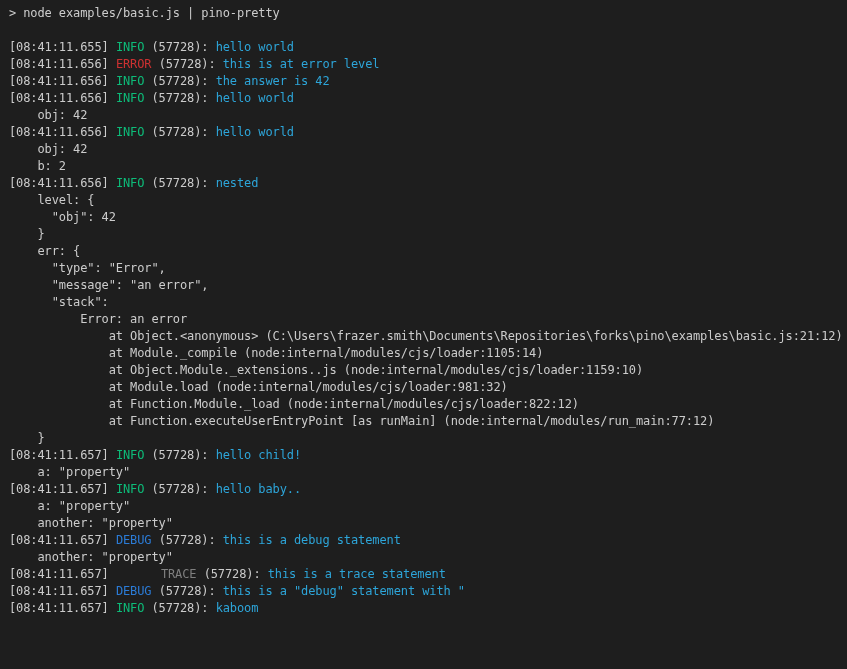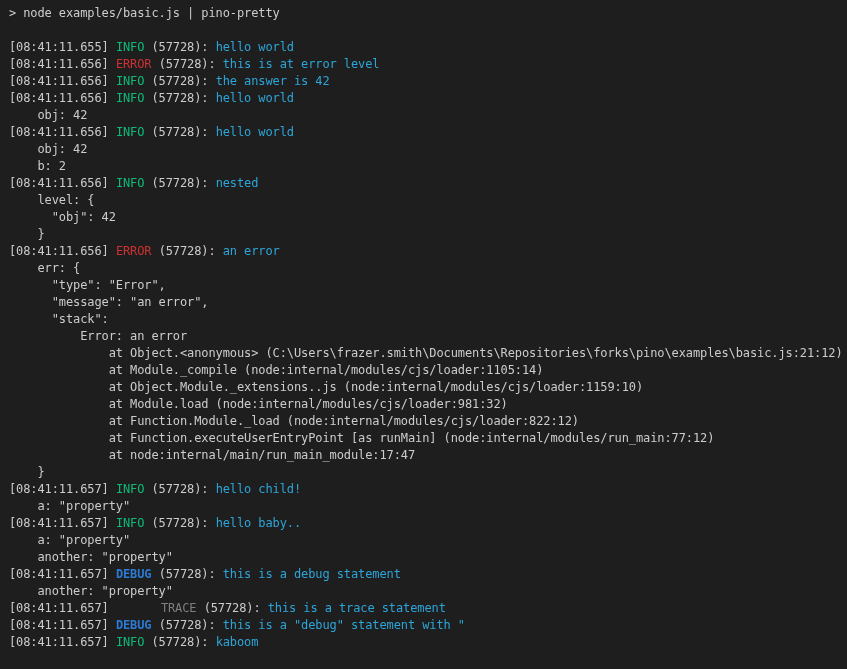--- a/index.html
+++ b/index.html
@@ -21,21 +21,21 @@
     padding: 5px 0 0 9px;
   }
   .line {
     height: 17px;
     white-space: pre;
   }
   .fg        { color: var(--fg, #cccccc); }
   .msg       { color: var(--c-message, #2da5d9); }
   .lvl-info  { color: var(--c-info, #0dbc79); }
   .lvl-error { color: var(--c-error, #cd3131); text-align: right; }
-  .lvl-debug { color: var(--c-debug, #2b7bd6); font-weight: bold; }
+  .lvl-debug { color: var(--c-debug, #2b7bd6); }
   .lvl-trace { color: var(--c-trace, #7f7f7f); margin-left: 45px; }
 </style>
 </head>
 <body>
 
 <div class="terminal">
   <div id="terminal-lines">
       <div class="line"><span class="fg">&gt; node examples/basic.js | pino-pretty</span></div>
       <div class="line"></div>
       <div class="line"><span class="fg">[08:41:11.655]</span> <span class="lvl-info">INFO</span> <span class="fg">(57728):</span> <span class="msg">hello world</span></div>
@@ -43,33 +43,31 @@
       <div class="line"><span class="fg">[08:41:11.656]</span> <span class="lvl-info">INFO</span> <span class="fg">(57728):</span> <span class="msg">the answer is 42</span></div>
       <div class="line"><span class="fg">[08:41:11.656]</span> <span class="lvl-info">INFO</span> <span class="fg">(57728):</span> <span class="msg">hello world</span></div>
       <div class="line"><span class="fg">    obj: 42</span></div>
       <div class="line"><span class="fg">[08:41:11.656]</span> <span class="lvl-info">INFO</span> <span class="fg">(57728):</span> <span class="msg">hello world</span></div>
       <div class="line"><span class="fg">    obj: 42</span></div>
       <div class="line"><span class="fg">    b: 2</span></div>
       <div class="line"><span class="fg">[08:41:11.656]</span> <span class="lvl-info">INFO</span> <span class="fg">(57728):</span> <span class="msg">nested</span></div>
       <div class="line"><span class="fg">    level: {</span></div>
       <div class="line"><span class="fg">      "obj": 42</span></div>
       <div class="line"><span class="fg">    }</span></div>
-      <div class="line"><span class="fg">[08:41:11.656]</span> <span class="lvl-error">ERROR</span> <span class="fg">(57728):</span> <span class="msg">an error</span></div>
       <div class="line"><span class="fg">    err: {</span></div>
       <div class="line"><span class="fg">      "type": "Error",</span></div>
       <div class="line"><span class="fg">      "message": "an error",</span></div>
       <div class="line"><span class="fg">      "stack":</span></div>
       <div class="line"><span class="fg">          Error: an error</span></div>
       <div class="line"><span class="fg">              at Object.&lt;anonymous&gt; (C:\Users\frazer.smith\Documents\Repositories\forks\pino\examples\basic.js:21:12)</span></div>
       <div class="line"><span class="fg">              at Module._compile (node:internal/modules/cjs/loader:1105:14)</span></div>
       <div class="line"><span class="fg">              at Object.Module._extensions..js (node:internal/modules/cjs/loader:1159:10)</span></div>
       <div class="line"><span class="fg">              at Module.load (node:internal/modules/cjs/loader:981:32)</span></div>
       <div class="line"><span class="fg">              at Function.Module._load (node:internal/modules/cjs/loader:822:12)</span></div>
       <div class="line"><span class="fg">              at Function.executeUserEntryPoint [as runMain] (node:internal/modules/run_main:77:12)</span></div>
-      <div class="line"><span class="fg">              at node:internal/main/run_main_module:17:47</span></div>
       <div class="line"><span class="fg">    }</span></div>
       <div class="line"><span class="fg">[08:41:11.657]</span> <span class="lvl-info">INFO</span> <span class="fg">(57728):</span> <span class="msg">hello child!</span></div>
       <div class="line"><span class="fg">    a: "property"</span></div>
       <div class="line"><span class="fg">[08:41:11.657]</span> <span class="lvl-info">INFO</span> <span class="fg">(57728):</span> <span class="msg">hello baby..</span></div>
       <div class="line"><span class="fg">    a: "property"</span></div>
       <div class="line"><span class="fg">    another: "property"</span></div>
       <div class="line"><span class="fg">[08:41:11.657]</span> <span class="lvl-debug">DEBUG</span> <span class="fg">(57728):</span> <span class="msg">this is a debug statement</span></div>
       <div class="line"><span class="fg">    another: "property"</span></div>
       <div class="line"><span class="fg">[08:41:11.657]</span> <span class="lvl-trace">TRACE</span> <span class="fg">(57728):</span> <span class="msg">this is a trace statement</span></div>
       <div class="line"><span class="fg">[08:41:11.657]</span> <span class="lvl-debug">DEBUG</span> <span class="fg">(57728):</span> <span class="msg">this is a "debug" statement with "</span></div>

